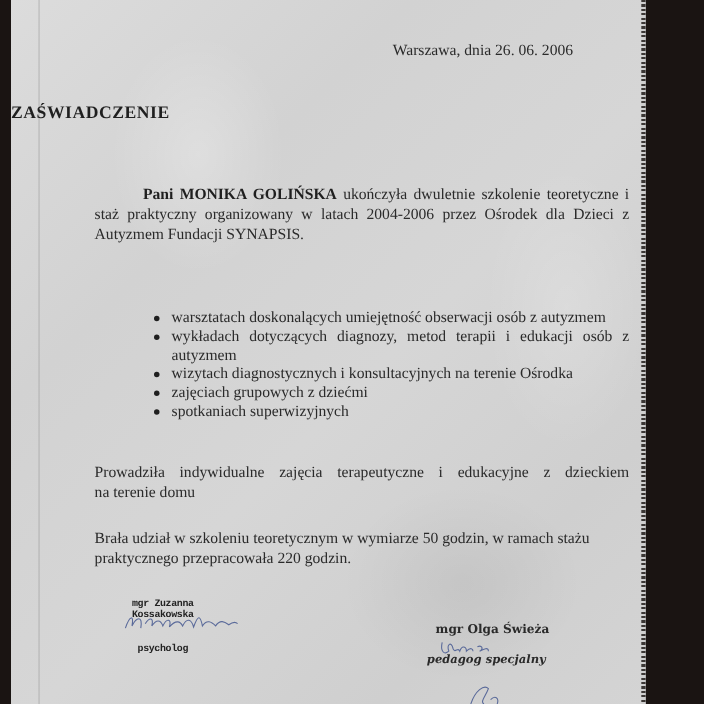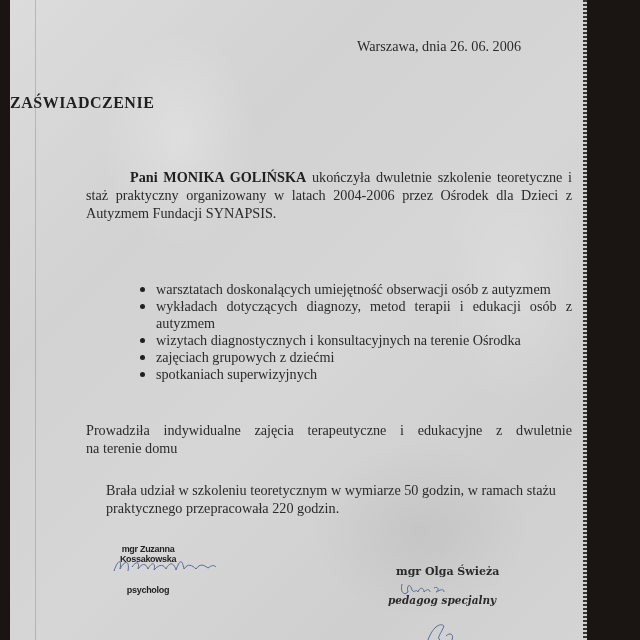--- a/index.html
+++ b/index.html
@@ -33,23 +33,23 @@
     .title { left: 0; width: 100%; top: 94px; text-align: left; font-weight: bold; font-size: 16px; letter-spacing: 0.5px; color: #1f1f1f; }
     .intro { left: 76px; width: 486px; top: 168px; text-align: justify; }
     .intro .indent { display: inline-block; width: 44px; }
     .intro b { color: #1f1f1f; }
     .lead { left: 76px; top: 247px; }
     .bullets { left: 128px; width: 434px; top: 281px; margin: 0; padding: 0; list-style: none; }
     .bullets li { position: relative; padding-left: 18px; text-align: justify; line-height: 17px; }
     .bullets li .dot { position: absolute; left: 2px; top: 6px; width: 5px; height: 5px; border-radius: 50%; background: #1f1f1f; }
     .para1 { left: 76px; width: 486px; top: 421px; text-align: justify; }
     .para1 .l1 { display: block; text-align: justify; text-align-last: justify; }
-    .para2 { left: 76px; width: 486px; top: 481px; margin-left: 20px; }
+    .para2 { left: 76px; width: 486px; top: 481px; }
     .sig-left { position: absolute; left: 83px; top: 544px; width: 110px; text-align: center;
-      font-family: Liberation Sans, sans-serif; color: #222; }
+      font-family: Liberation Mono, monospace; color: #222; }
     .sig-left .name { font-size: 9px; font-weight: bold; letter-spacing: -0.3px; display: block; }
     .sig-left .role { font-size: 9px; font-weight: bold; display: block; margin-top: 21px; letter-spacing: -0.3px; }
     .scribble { position: absolute; }
     .sig-right { position: absolute; left: 378px; top: 565px; font-family: "DejaVu Serif", serif; color: #2a2a2a; }
     .sig-right .name { font-size: 11px; font-weight: bold; display: block; margin-left: 8px; }
     .sig-right .role { font-size: 10.5px; font-style: italic; font-weight: bold; display: block; margin-top: 16px; }
   </style>
 </head>
 <body>
 
@@ -72,21 +72,21 @@
 
   <ul class="text bullets">
     <li><span class="dot"></span><span>warsztatach doskonalących umiejętność obserwacji osób z autyzmem</span></li>
     <li><span class="dot"></span><span>wykładach dotyczących diagnozy, metod terapii i edukacji osób z autyzmem</span></li>
     <li><span class="dot"></span><span>wizytach diagnostycznych i konsultacyjnych na terenie Ośrodka</span></li>
     <li><span class="dot"></span><span>zajęciach grupowych z dziećmi</span></li>
     <li><span class="dot"></span><span>spotkaniach superwizyjnych</span></li>
   </ul>
 
   <div class="text para1">
-    <span class="l1">Prowadziła indywidualne zajęcia terapeutyczne i edukacyjne z dwuletnie</span>
+    <span class="l1">Prowadziła indywidualne zajęcia terapeutyczne i edukacyjne z dzieckiem</span>
     <span>na terenie domu</span>
   </div>
 
   <div class="text para2">Brała udział w szkoleniu teoretycznym w wymiarze 50 godzin, w ramach stażu praktycznego przepracowała 220 godzin.</div>
 
   <div class="sig-left">
     <span class="name">mgr Zuzanna Kossakowska</span>
     <span class="role">psycholog</span>
   </div>
   <svg class="scribble" style="left:100px; top:555px;" width="110" height="22" viewBox="0 0 110 22">

